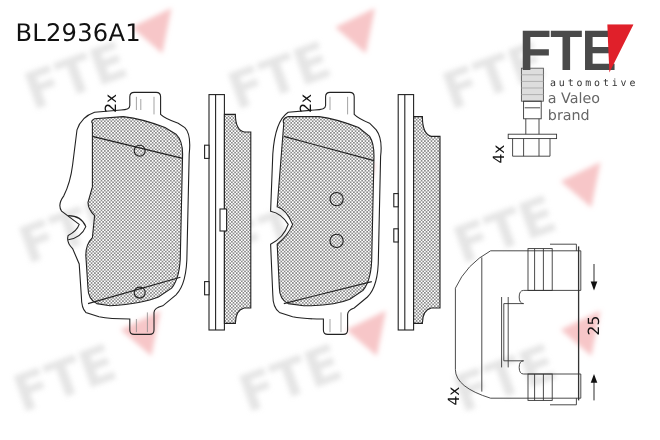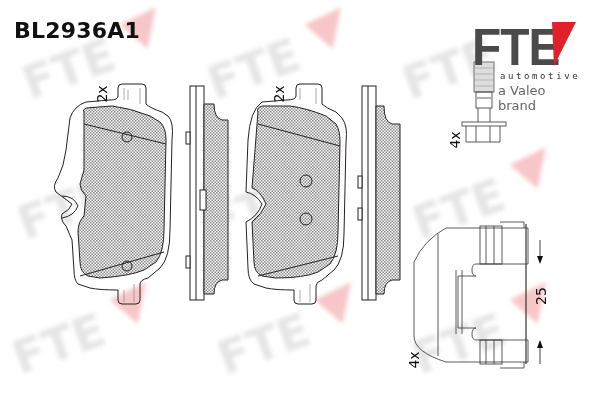--- a/index.html
+++ b/index.html
@@ -1,17 +1,17 @@
 <!DOCTYPE html>
 <html><head>
 <meta charset="utf-8">
 <style>
   html,body{margin:0;padding:0;background:#fff;}
   body{width:600px;height:400px;overflow:hidden;position:relative;font-family:"DejaVu Sans","Liberation Sans",sans-serif;}
-  .title{position:absolute;left:14px;top:18px;font-family:"DejaVu Sans",sans-serif;font-weight:bold;font-size:22px;color:#111;letter-spacing:0.2px;}
+  .title{position:absolute;left:14px;top:18px;font-family:"DejaVu Sans",sans-serif;font-weight:normal;font-size:22px;color:#111;letter-spacing:0.2px;}
   svg.stage{position:absolute;left:0;top:0;}
   .wm{font-family:"DejaVu Sans",sans-serif;font-weight:bold;fill:#cfcfcf;opacity:0.55;}
   .logo{position:absolute;left:472px;top:22px;width:104px;height:76px;}
   .logo-fte{position:absolute;left:0;top:0;font-family:"Liberation Sans",sans-serif;font-weight:bold;font-size:52px;line-height:50px;color:#4a4a4a;letter-spacing:-1px;transform:scaleX(0.92);transform-origin:left top;}
   .logo-sub{position:absolute;left:2px;top:49px;font-family:"DejaVu Sans Mono",monospace;font-size:9px;color:#333;letter-spacing:2.6px;padding-left:26px;}
   .logo-valeo{position:absolute;left:26px;top:61px;font-family:"DejaVu Sans",sans-serif;font-size:13px;color:#666;}
   .qty{position:absolute;font-family:"DejaVu Sans",sans-serif;font-size:14px;color:#111;transform:rotate(-90deg);transform-origin:center;}
   .dim{position:absolute;font-family:"DejaVu Sans",sans-serif;font-size:14px;color:#111;transform:rotate(-90deg);transform-origin:center;}
 </style>
 </head>

